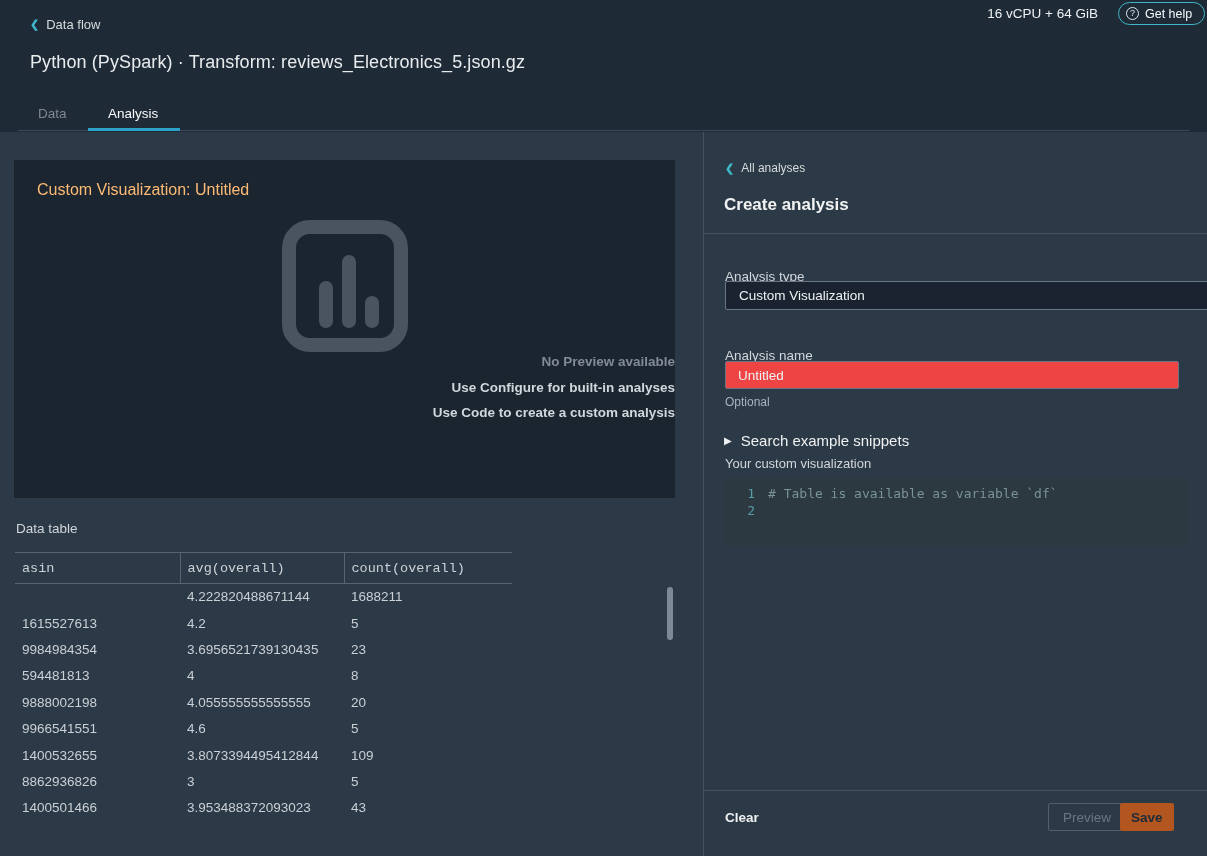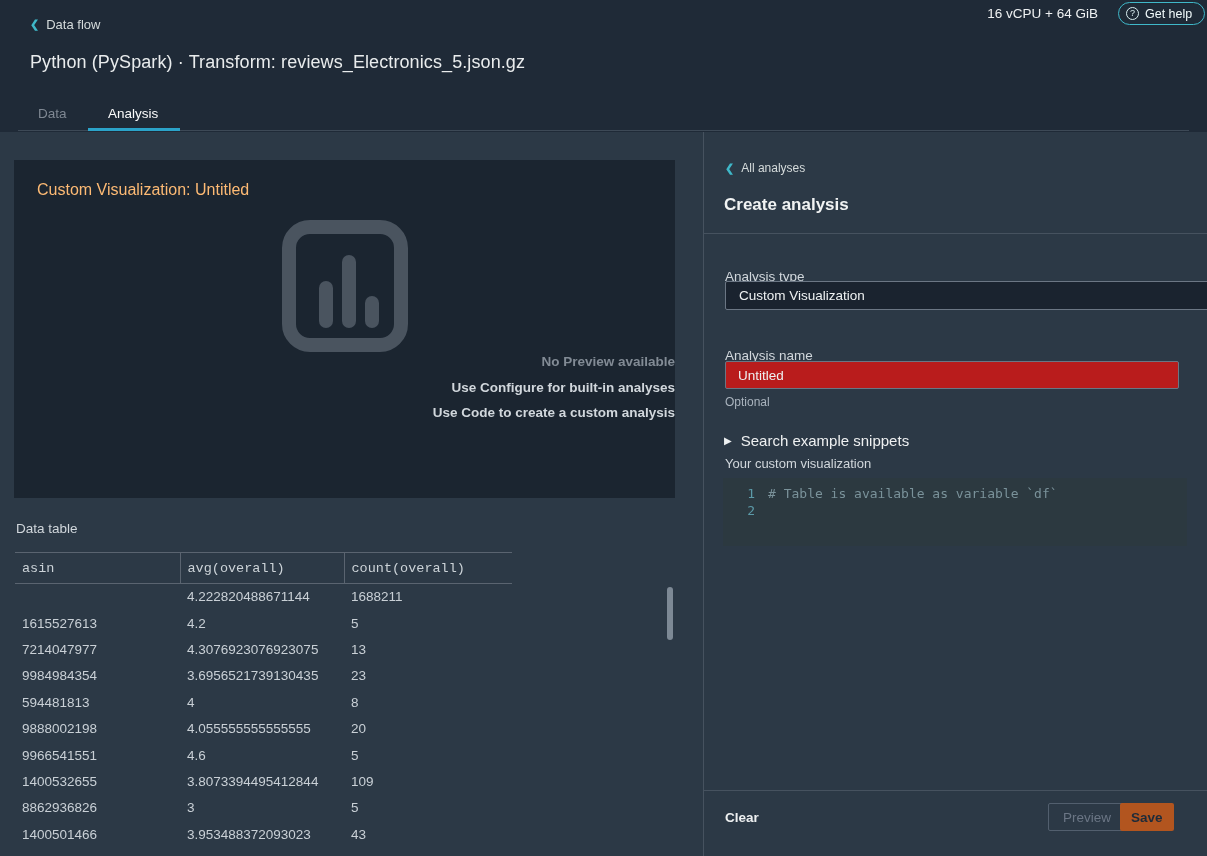--- a/index.html
+++ b/index.html
@@ -71,21 +71,21 @@
   .all-analyses{left:725px;top:161px;display:flex;align-items:center;gap:7px;font-size:12px;color:#d5dbdb;cursor:pointer;}
   .panel-title{left:724px;top:195px;font-size:17px;font-weight:600;color:#f1f3f3;}
   .panel-divider{left:704px;top:233px;width:503px;height:1px;background:var(--border-dim);}
   .field-label{font-size:13.5px;color:#d1d7dc;margin-top:12px;}
   .lbl-type{left:725px;top:257px;}
   .select{left:725px;top:281px;width:530px;height:29px;background:#1a232f;border:1px solid var(--border-input);
     border-radius:2px;display:flex;align-items:center;justify-content:space-between;padding:0 13px;cursor:pointer;}
   .select-value{font-size:13.5px;color:#eef1f2;font-weight:500;}
   .caret{font-size:11px;color:#d5dbdb;}
   .lbl-name{left:725px;top:336px;}
-  .text-input{left:725px;top:361px;width:454px;height:28px;background:#b91c1c;border:1px solid var(--border-input);
+  .text-input{left:725px;top:361px;width:454px;height:28px;background:#ef4444;border:1px solid var(--border-input);
     border-radius:2px;color:#eef1f2;font-size:13.5px;padding:0 12px;font-family:"Liberation Sans",sans-serif;outline:none;}
   .optional{left:725px;top:395px;font-size:12px;color:#a9b3bd;}
   .snippets{left:724px;top:432px;display:flex;align-items:center;gap:9px;cursor:pointer;}
   .disclosure{font-size:10px;color:#eef1f2;}
   .snippets-label{font-size:15px;color:#eef0f1;}
   .lbl-code{left:725px;top:456px;font-size:13px;color:#d1d7dc;}
   .code-editor{left:723px;top:478px;width:464px;height:68px;background:var(--editor-bg);
     font-family:"DejaVu Sans Mono","Liberation Mono",monospace;font-size:13px;padding-top:8px;cursor:text;}
   .code-line{display:flex;line-height:16.5px;}
   .gutter{width:32px;text-align:right;color:#5c9aa8;flex:none;}
@@ -156,25 +156,20 @@
           <td></td>
           <td>4.222820488671144</td>
           <td>1688211</td>
         </tr>
         <tr>
           <td>1615527613</td>
           <td>4.2</td>
           <td>5</td>
         </tr>
         <tr>
-          <td>7214047977</td>
-          <td>4.3076923076923075</td>
-          <td>13</td>
-        </tr>
-        <tr>
           <td>9984984354</td>
           <td>3.6956521739130435</td>
           <td>23</td>
         </tr>
         <tr>
           <td>594481813</td>
           <td>4</td>
           <td>8</td>
         </tr>
         <tr>

